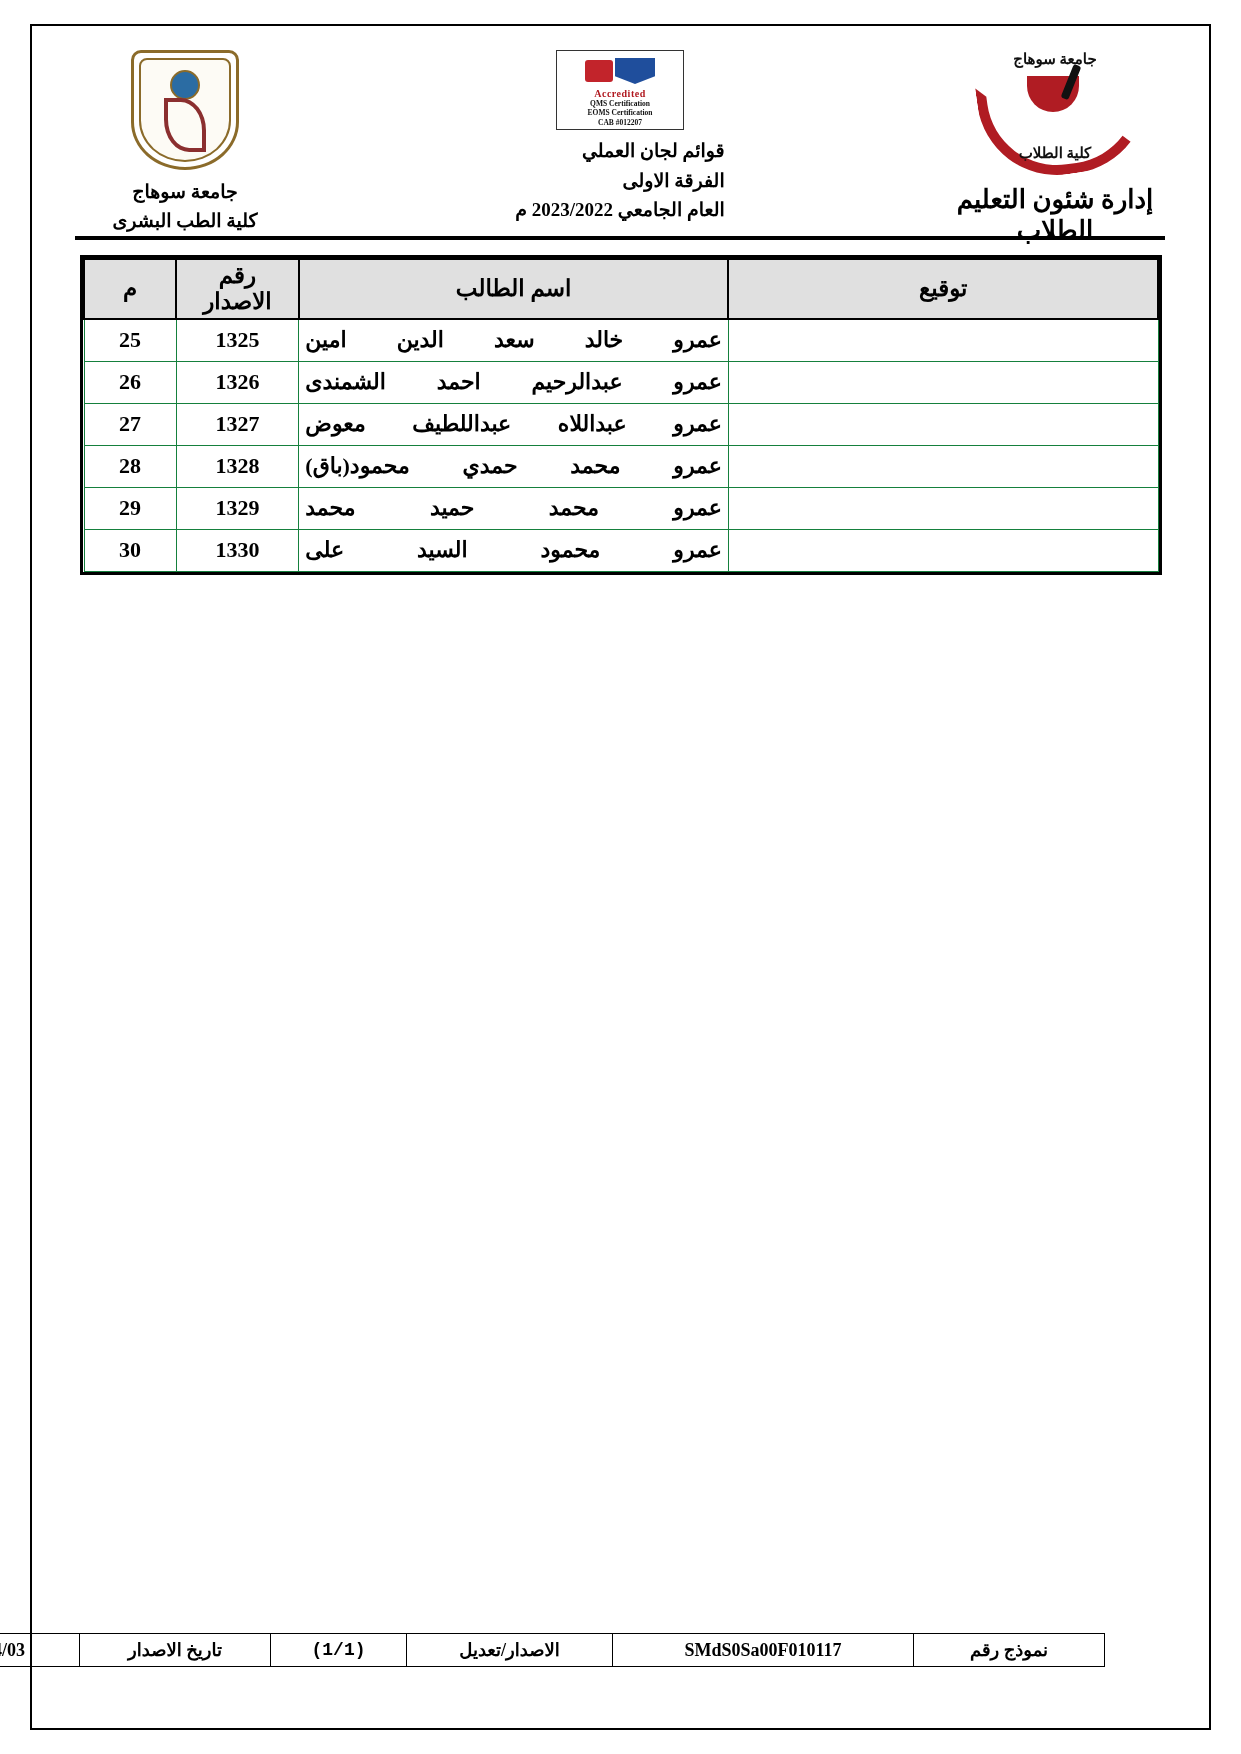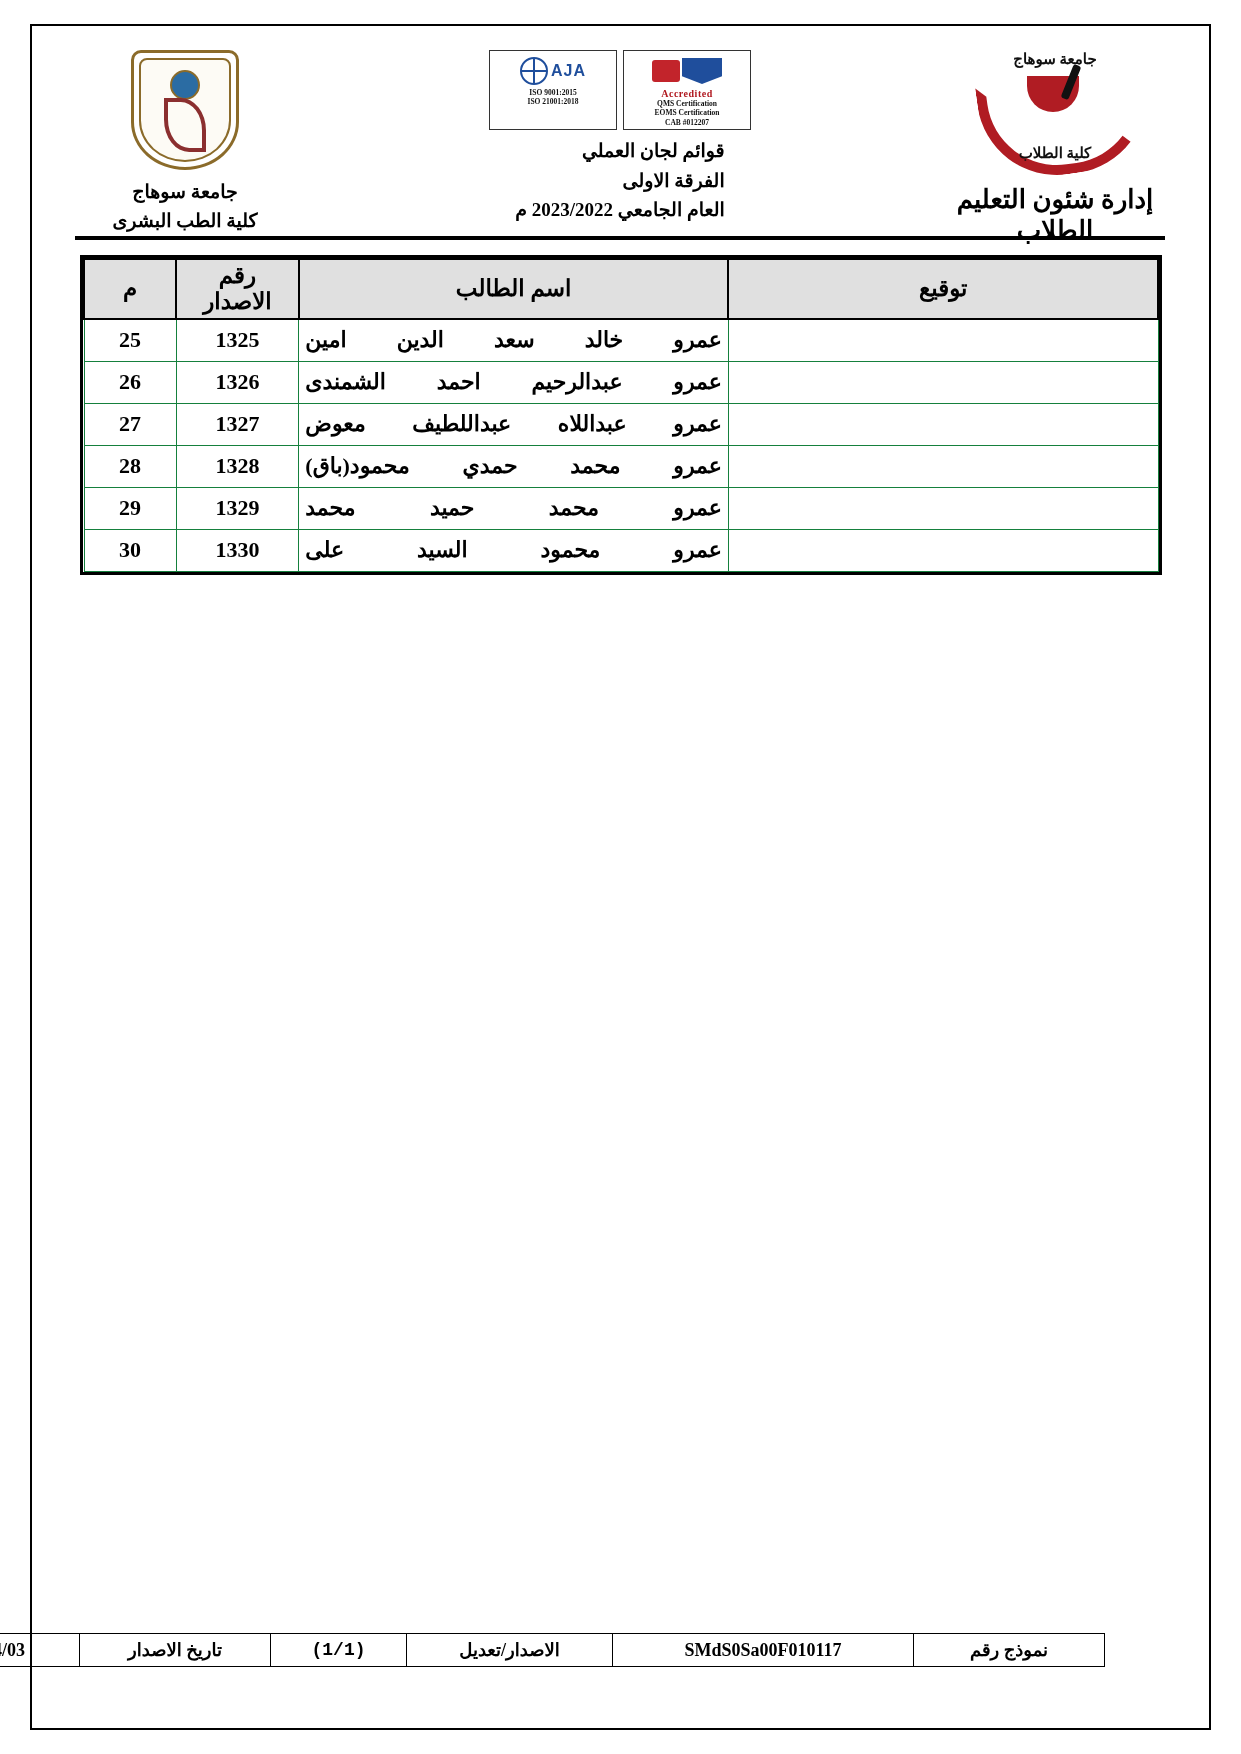--- a/index.html
+++ b/index.html
@@ -371,29 +371,20 @@
     <div class="hdr-col hdr-center">
       <div class="cert-row">
         <div class="cert-box">
           <div class="cert-mark-egac">
             <div class="egac-blue"></div>
               <div class="egac-red"></div>
           </div>
           <div class="cert-title">Accredited</div>
           <div class="cert-sub">
             QMS Certification<br>EOMS Certification<br>CAB #012207
-          </div>
-        </div>
-        <div class="cert-box">
-          <div class="cert-mark-aja">
-            <span class="aja-letters">AJA</span>
-            <span class="aja-globe"></span>
-          </div>
-          <div class="cert-sub">
-            ISO 9001:2015<br>ISO 21001:2018
           </div>
         </div>
       </div>
       <div class="title-block">
         <div>قوائم لجان العملي</div>
         <div>الفرقة الاولى</div>
         <div>العام الجامعي 2023/2022 م</div>
       </div>
     </div>
 

